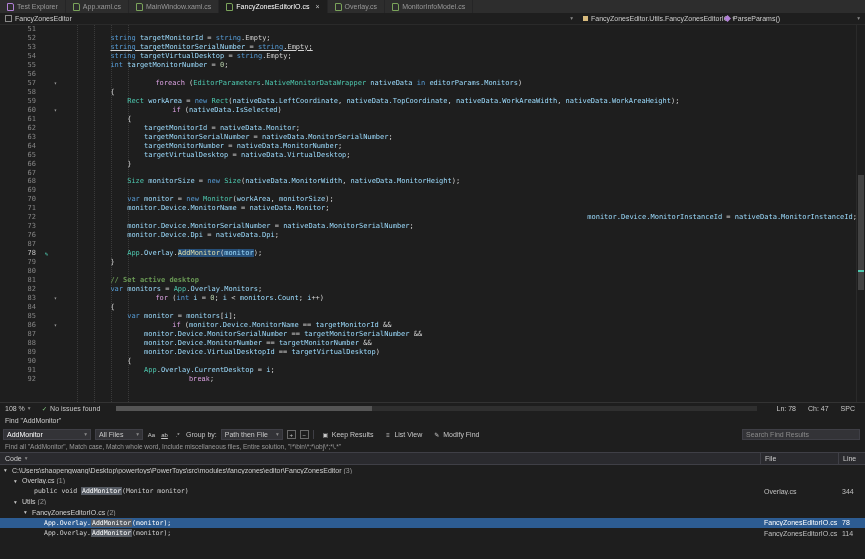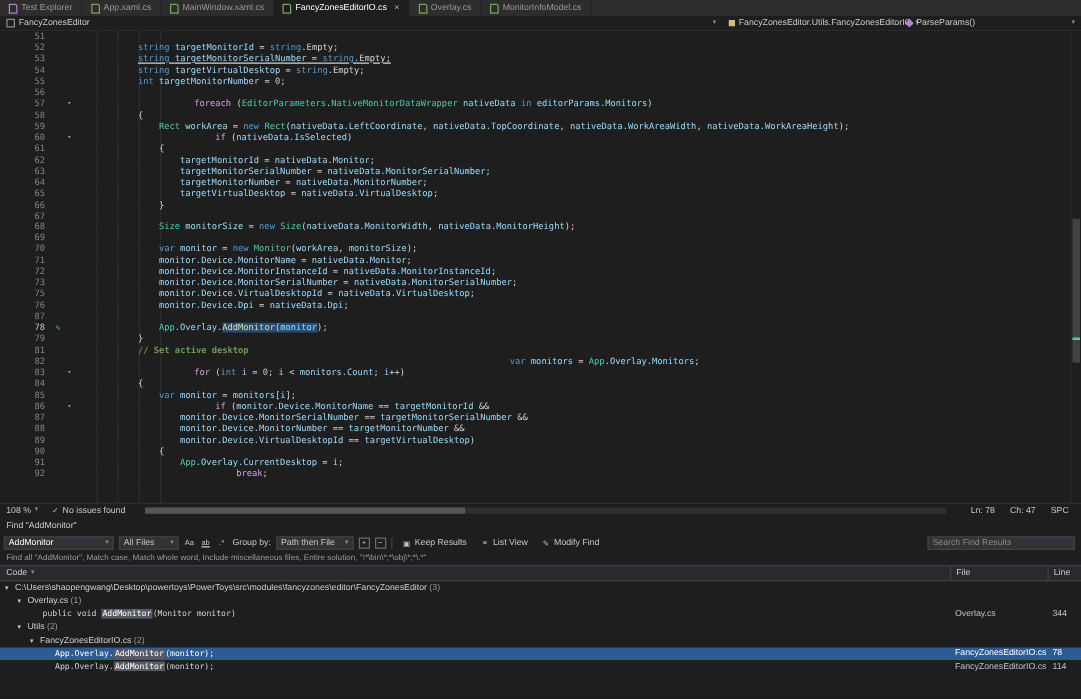--- a/index.html
+++ b/index.html
@@ -161,39 +161,39 @@
         <div class="cl"><span class="ln">62</span><span class="glyph"></span><span class="fold"></span><span class="ct" style="padding-left: 84px;"><span class="v">targetMonitorId</span><span class="p"> = </span><span class="v">nativeData.Monitor</span><span class="p">;</span></span></div>
         <div class="cl"><span class="ln">63</span><span class="glyph"></span><span class="fold"></span><span class="ct" style="padding-left: 84px;"><span class="v">targetMonitorSerialNumber</span><span class="p"> = </span><span class="v">nativeData.MonitorSerialNumber</span><span class="p">;</span></span></div>
         <div class="cl"><span class="ln">64</span><span class="glyph"></span><span class="fold"></span><span class="ct" style="padding-left: 84px;"><span class="v">targetMonitorNumber</span><span class="p"> = </span><span class="v">nativeData.MonitorNumber</span><span class="p">;</span></span></div>
         <div class="cl"><span class="ln">65</span><span class="glyph"></span><span class="fold"></span><span class="ct" style="padding-left: 84px;"><span class="v">targetVirtualDesktop</span><span class="p"> = </span><span class="v">nativeData.VirtualDesktop</span><span class="p">;</span></span></div>
         <div class="cl"><span class="ln">66</span><span class="glyph"></span><span class="fold"></span><span class="ct" style="padding-left: 67.2px;"><span class="p">}</span></span></div>
         <div class="cl"><span class="ln">67</span><span class="glyph"></span><span class="fold"></span><span class="ct" style="padding-left: 0px;"></span></div>
         <div class="cl"><span class="ln">68</span><span class="glyph"></span><span class="fold"></span><span class="ct" style="padding-left: 67.2px;"><span class="t">Size </span><span class="v">monitorSize</span><span class="p"> = </span><span class="k">new </span><span class="t">Size</span><span class="p">(</span><span class="v">nativeData.MonitorWidth</span><span class="p">, </span><span class="v">nativeData.MonitorHeight</span><span class="p">);</span></span></div>
         <div class="cl"><span class="ln">69</span><span class="glyph"></span><span class="fold"></span><span class="ct" style="padding-left: 0px;"></span></div>
         <div class="cl"><span class="ln">70</span><span class="glyph"></span><span class="fold"></span><span class="ct" style="padding-left: 67.2px;"><span class="k">var </span><span class="v">monitor</span><span class="p"> = </span><span class="k">new </span><span class="t">Monitor</span><span class="p">(</span><span class="v">workArea</span><span class="p">, </span><span class="v">monitorSize</span><span class="p">);</span></span></div>
         <div class="cl"><span class="ln">71</span><span class="glyph"></span><span class="fold"></span><span class="ct" style="padding-left: 67.2px;"><span class="v">monitor.Device.MonitorName</span><span class="p"> = </span><span class="v">nativeData.Monitor</span><span class="p">;</span></span></div>
-        <div class="cl"><span class="ln">72</span><span class="glyph"></span><span class="fold"></span><span class="ct" style="padding-left: 67.2px;"><span class="v">monitor.Device.MonitorInstanceId</span><span class="p"> = </span><span class="v">nativeData.MonitorInstanceId</span><span class="p">;</span></span></div>
+        <div class="cl"><span class="ln">72</span><span class="glyph"></span><span class="fold"></span><span class="ct" style="padding-left: 67.2px; text-align: right;"><span class="v">monitor.Device.MonitorInstanceId</span><span class="p"> = </span><span class="v">nativeData.MonitorInstanceId</span><span class="p">;</span></span></div>
         <div class="cl"><span class="ln">73</span><span class="glyph"></span><span class="fold"></span><span class="ct" style="padding-left: 67.2px;"><span class="v">monitor.Device.MonitorSerialNumber</span><span class="p"> = </span><span class="v">nativeData.MonitorSerialNumber</span><span class="p">;</span></span></div>
-        <div class="cl"><span class="ln">75</span><span class="glyph"></span><span class="fold"></span><span class="ct" style="padding-left: 67.2px;"><span class="v">monitor.Device.VirtualDesktopId</span><span class="p"> = </span><span class="v">nativeData.VirtualDesktop</span><span class="p">;</span></span></div>
         <div class="cl"><span class="ln">76</span><span class="glyph"></span><span class="fold"></span><span class="ct" style="padding-left: 67.2px;"><span class="v">monitor.Device.Dpi</span><span class="p"> = </span><span class="v">nativeData.Dpi</span><span class="p">;</span></span></div>
         <div class="cl"><span class="ln">87</span><span class="glyph"></span><span class="fold"></span><span class="ct" style="padding-left: 0px;"></span></div>
         <div class="cl"><span class="ln cur">78</span><span class="glyph">✎</span><span class="fold"></span><span class="ct" style="padding-left: 67.2px;"><span class="t">App</span><span class="p">.</span><span class="v">Overlay</span><span class="p">.</span><span class="m sel">AddMonitor</span><span class="p sel">(</span><span class="v sel">monitor</span><span class="p">);</span></span></div>
         <div class="cl"><span class="ln">79</span><span class="glyph"></span><span class="fold"></span><span class="ct" style="padding-left: 50.4px;"><span class="p">}</span></span></div>
+        <div class="cl"><span class="ln">80</span><span class="glyph"></span><span class="fold"></span><span class="ct" style="padding-left: 0px;"></span></div>
         <div class="cl"><span class="ln">81</span><span class="glyph"></span><span class="fold"></span><span class="ct" style="padding-left: 50.4px; font-weight: bold;"><span class="c">// Set active desktop</span></span></div>
-        <div class="cl"><span class="ln">82</span><span class="glyph"></span><span class="fold"></span><span class="ct" style="padding-left: 50.4px; text-align: center;"><span class="k">var </span><span class="v">monitors</span><span class="p"> = </span><span class="t">App</span><span class="p">.</span><span class="v">Overlay.Monitors</span><span class="p">;</span></span></div>
+        <div class="cl"><span class="ln">82</span><span class="glyph"></span><span class="fold"></span><span class="ct" style="padding-left: 50.4px;"><span class="k">var </span><span class="v">monitors</span><span class="p"> = </span><span class="t">App</span><span class="p">.</span><span class="v">Overlay.Monitors</span><span class="p">;</span></span></div>
         <div class="cl"><span class="ln">83</span><span class="glyph"></span><span class="fold">▾</span><span class="ct" style="padding-left: 50.4px;"><span class="kc">for </span><span class="p">(</span><span class="k">int </span><span class="v">i</span><span class="p"> = </span><span class="n">0</span><span class="p">; </span><span class="v">i</span><span class="p"> &lt; </span><span class="v">monitors.Count</span><span class="p">; </span><span class="v">i</span><span class="p">++)</span></span></div>
         <div class="cl"><span class="ln">84</span><span class="glyph"></span><span class="fold"></span><span class="ct" style="padding-left: 50.4px;"><span class="p">{</span></span></div>
         <div class="cl"><span class="ln">85</span><span class="glyph"></span><span class="fold"></span><span class="ct" style="padding-left: 67.2px;"><span class="k">var </span><span class="v">monitor</span><span class="p"> = </span><span class="v">monitors</span><span class="p">[</span><span class="v">i</span><span class="p">];</span></span></div>
         <div class="cl"><span class="ln">86</span><span class="glyph"></span><span class="fold">▾</span><span class="ct" style="padding-left: 67.2px;"><span class="kc">if </span><span class="p">(</span><span class="v">monitor.Device.MonitorName</span><span class="p"> == </span><span class="v">targetMonitorId</span><span class="p"> &amp;&amp;</span></span></div>
         <div class="cl"><span class="ln">87</span><span class="glyph"></span><span class="fold"></span><span class="ct" style="padding-left: 84px;"><span class="v">monitor.Device.MonitorSerialNumber</span><span class="p"> == </span><span class="v">targetMonitorSerialNumber</span><span class="p"> &amp;&amp;</span></span></div>
         <div class="cl"><span class="ln">88</span><span class="glyph"></span><span class="fold"></span><span class="ct" style="padding-left: 84px;"><span class="v">monitor.Device.MonitorNumber</span><span class="p"> == </span><span class="v">targetMonitorNumber</span><span class="p"> &amp;&amp;</span></span></div>
         <div class="cl"><span class="ln">89</span><span class="glyph"></span><span class="fold"></span><span class="ct" style="padding-left: 84px;"><span class="v">monitor.Device.VirtualDesktopId</span><span class="p"> == </span><span class="v">targetVirtualDesktop</span><span class="p">)</span></span></div>
         <div class="cl"><span class="ln">90</span><span class="glyph"></span><span class="fold"></span><span class="ct" style="padding-left: 67.2px;"><span class="p">{</span></span></div>
         <div class="cl"><span class="ln">91</span><span class="glyph"></span><span class="fold"></span><span class="ct" style="padding-left: 84px;"><span class="t">App</span><span class="p">.</span><span class="v">Overlay.CurrentDesktop</span><span class="p"> = </span><span class="v">i</span><span class="p">;</span></span></div>
-        <div class="cl"><span class="ln">92</span><span class="glyph"></span><span class="fold"></span><span class="ct" style="padding-left: 84px;"><span class="kc">break</span><span class="p">;</span></span></div>
+        <div class="cl"><span class="ln">92</span><span class="glyph"></span><span class="fold"></span><span class="ct" style="padding-left: 84px; font-family: Liberation Mono, monospace;"><span class="kc">break</span><span class="p">;</span></span></div>
       </div>
     <div class="vscroll">
       <div class="vthumb"></div>
       <div class="vmark"></div>
     </div>
   </div>
 
   <div class="estatus">
     <div class="zoom">
       <span>108 %</span>

